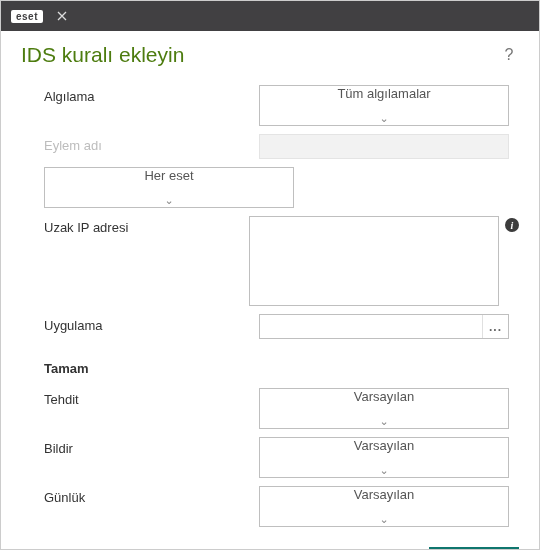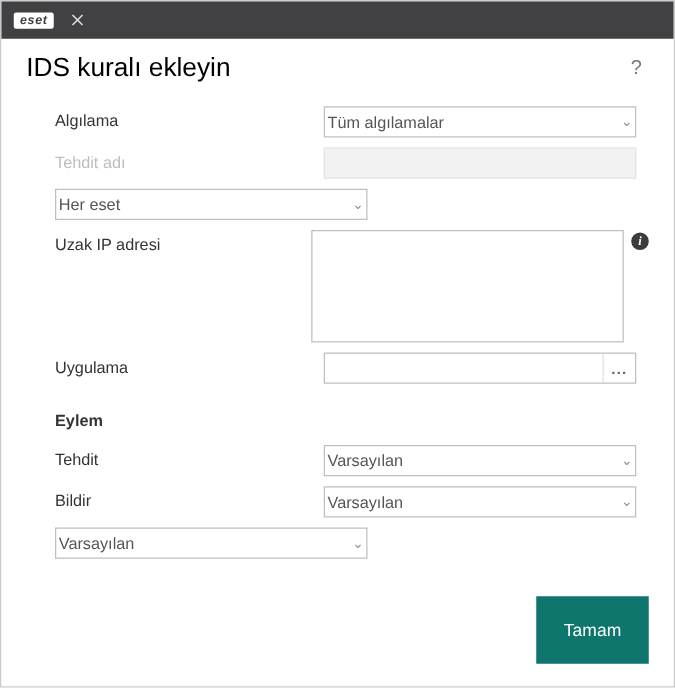--- a/index.html
+++ b/index.html
@@ -13,21 +13,20 @@
     overflow: hidden;
     border: 1px solid #ccc;
   }
   .titlebar {
     background: #414042;
     color: #fff;
     height: 30px;
     display: flex;
     align-items: center;
     padding: 0 8px 0 10px;
-    font-style: italic;
   }
   .brand-badge {
     background: #fff;
     color: #414042;
     font-weight: 700;
     font-size: 10px;
     padding: 1px 5px;
     border-radius: 2px;
     margin-right: 6px;
     letter-spacing: 0.5px;
@@ -55,21 +54,21 @@
     flex-direction: column;
   }
   .header-row {
     display: flex;
     align-items: center;
     margin-bottom: 18px;
   }
   .page-title {
     font-size: 21px;
     font-weight: 400;
-    color: #000000;
+    color: #4d7c0f;
     flex: 1;
   }
   .help-icon {
     color: #777;
     font-size: 16px;
     cursor: pointer;
     width: 20px;
     text-align: center;
   }
   .form {
@@ -95,27 +94,28 @@
   }
   .select, .text-input, .textarea, .disabled-box, .browse-input {
     width: 250px;
     border: 1px solid #bfbfbf;
     background: #fff;
     font-size: 13px;
     color: #555;
     font-family: inherit;
   }
   .select {
-    height: 25px;
-    display: flex;
-    align-items: center;
-    padding: 0 2px;
+    height: 41px;
+    display: flex;
+    align-items: center;
+    padding: 0 24px;
     position: relative;
     cursor: pointer;
     justify-content: space-between;
+    flex-direction: column;
   }
   .chevron {
     color: #888;
     font-size: 11px;
   }
   .disabled-box {
     height: 25px;
     background: #f2f2f2;
     border-color: #e4e4e4;
   }
@@ -210,21 +210,21 @@
       <div class="row-label">Algılama</div>
       <div class="row-control">
         <div class="select">
           <span>Tüm algılamalar</span>
           <span class="chevron">⌄</span>
         </div>
       </div>
     </div>
 
     <div class="row">
-      <div class="row-label disabled">Tehdit adı</div>
+      <div class="row-label disabled">Eylem adı</div>
       <div class="row-control">
         <div class="disabled-box"></div>
       </div>
     </div>
 
     <div class="row">
       <div class="row-control">
         <div class="select">
           <span>Her eset</span>
           <span class="chevron">⌄</span>
@@ -243,21 +243,21 @@
     <div class="row">
       <div class="row-label">Uygulama</div>
       <div class="row-control">
         <div class="browse-input">
           <div class="input-area"></div>
           <div class="browse-btn">...</div>
         </div>
       </div>
     </div>
 
-    <div class="section-title">Eylem</div>
+    <div class="section-title">Tamam</div>
 
     <div class="row">
       <div class="row-label">Tehdit</div>
       <div class="row-control">
         <div class="select">
           <span>Varsayılan</span>
           <span class="chevron">⌄</span>
         </div>
       </div>
     </div>
@@ -266,20 +266,21 @@
       <div class="row-label">Bildir</div>
       <div class="row-control">
         <div class="select">
           <span>Varsayılan</span>
           <span class="chevron">⌄</span>
         </div>
       </div>
     </div>
 
     <div class="row">
+      <div class="row-label">Günlük</div>
       <div class="row-control">
         <div class="select">
           <span>Varsayılan</span>
           <span class="chevron">⌄</span>
         </div>
       </div>
     </div>
 
   </div>
 

